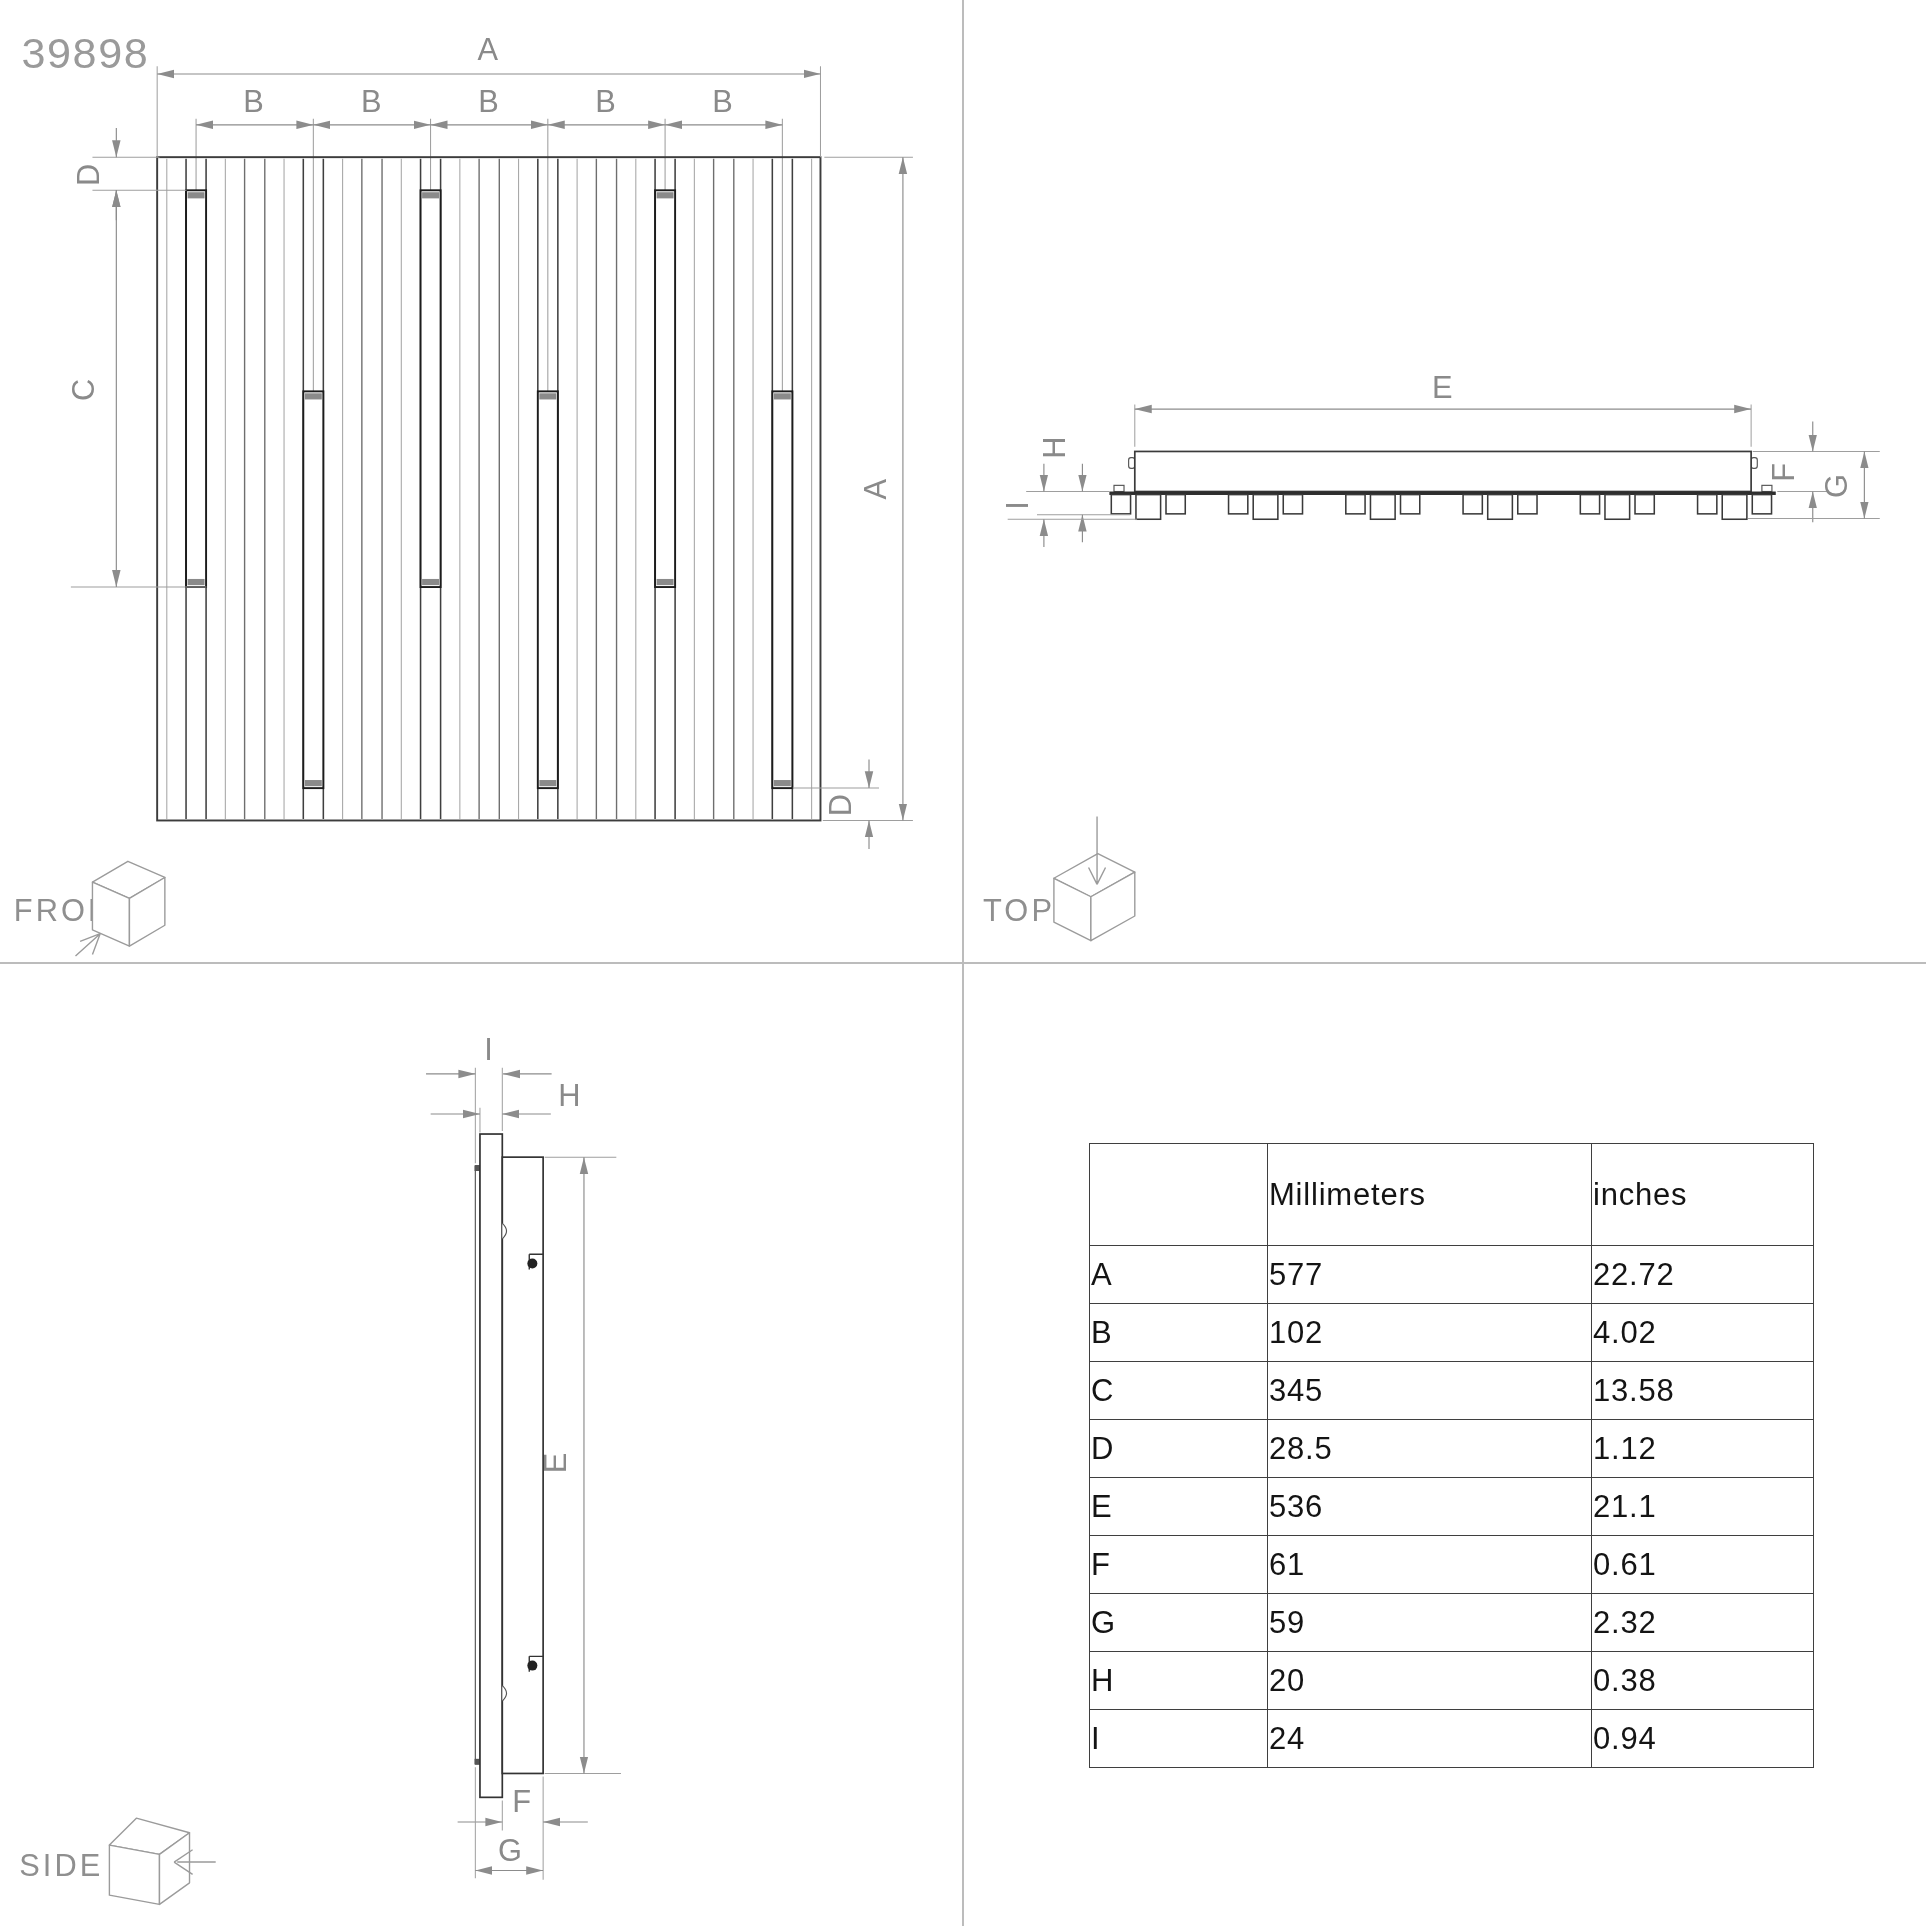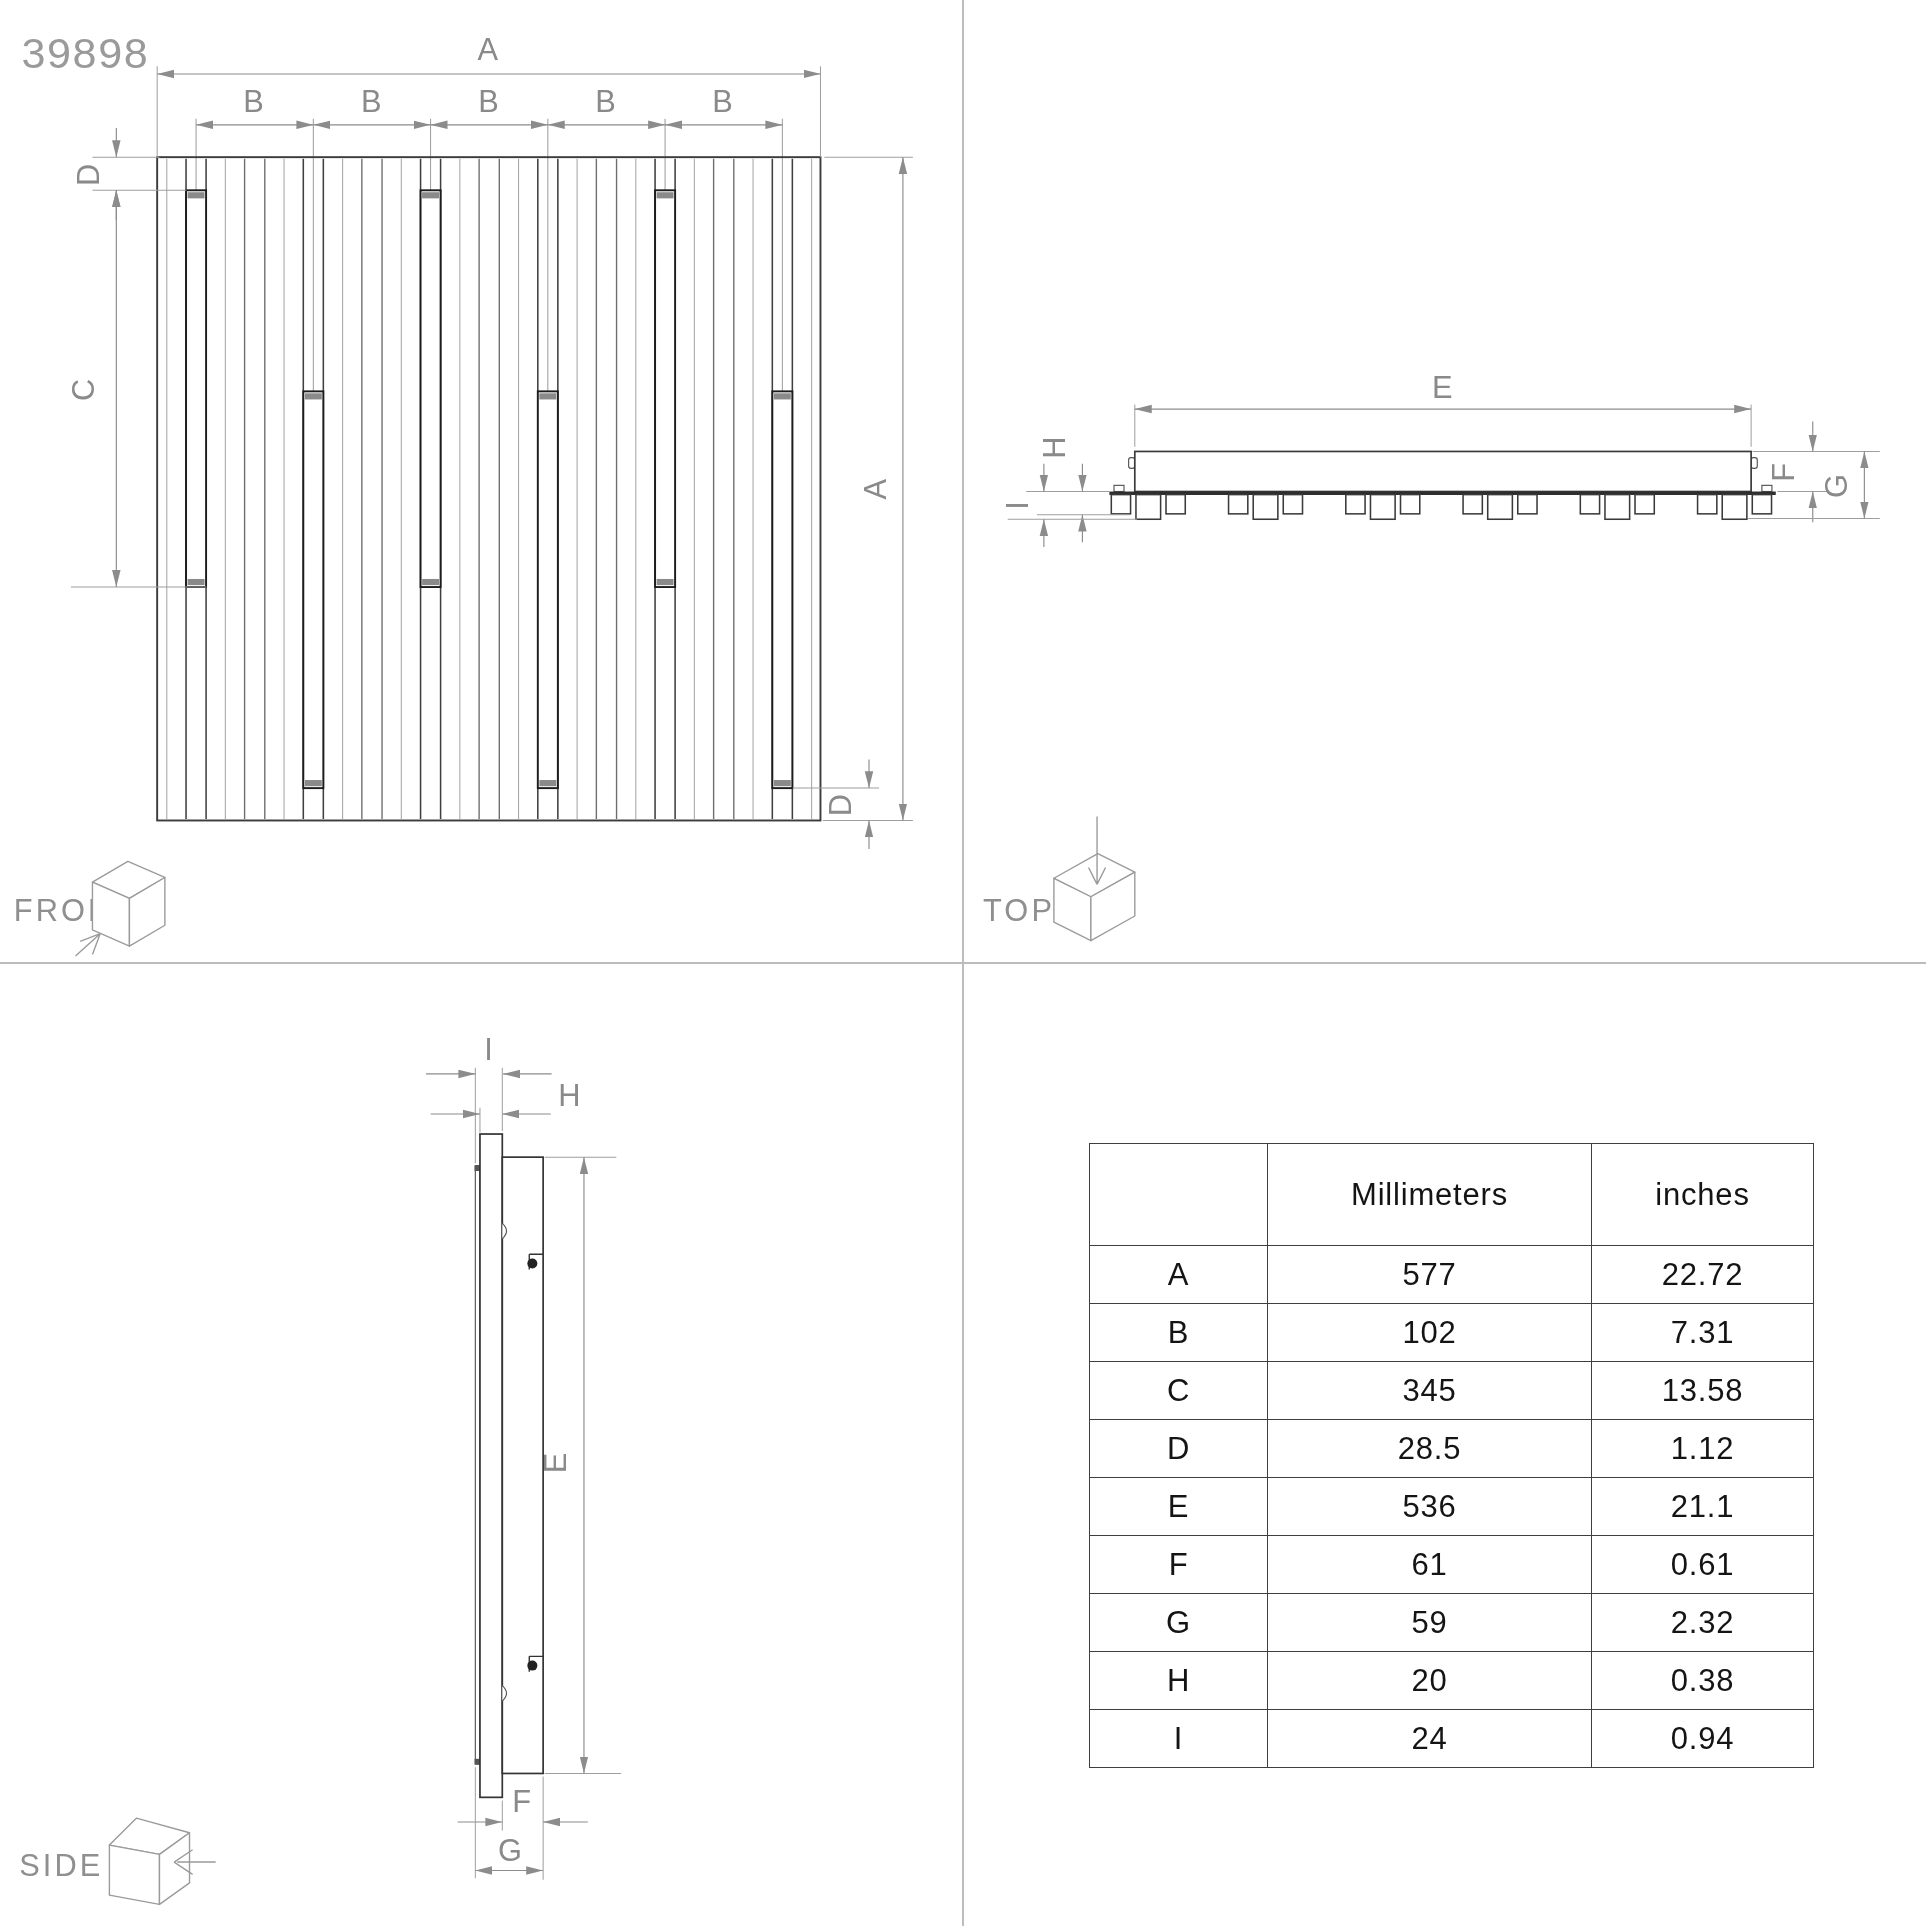--- a/index.html
+++ b/index.html
@@ -11,21 +11,21 @@
   svg text{font-family:"Liberation Sans",sans-serif;fill:#8a8a8a;font-weight:300;}
   .lbl{font-size:40px;letter-spacing:2px;}
   .vlabel{font-size:40px;letter-spacing:4px;fill:#8f8f8f;}
   .pn{font-size:56px;letter-spacing:2px;fill:#9a9a9a;}
   .dim{stroke:#8c8c8c;stroke-width:1.5;fill:none;}
   .ext{stroke:#9e9e9e;stroke-width:1.3;fill:none;}
   .cube{fill:#fff;stroke:#9b9b9b;stroke-width:1.8;stroke-linejoin:round;}
   .cubearrow{stroke:#9b9b9b;stroke-width:1.8;fill:none;}
   table.dims{position:absolute;left:1089px;top:1143px;width:724px;border-collapse:collapse;
              table-layout:fixed;background:#fff;}
-  table.dims td{border:1.5px solid #3f3f3f;text-align:center;vertical-align:middle;
+  table.dims td{border:1.5px solid #3f3f3f;vertical-align:middle;
                 font-size:31px;font-weight:300;color:#141414;letter-spacing:0.8px;}
   td.hd{height:99px;font-size:32px;}
   td.rw{height:55px;}
 </style>
 </head>
 <body>
 
 <div class="canvas">
 
   <div class="vdiv"></div>
@@ -312,21 +312,21 @@
         <td class="hd">inches</td>
       </tr>
       <tr>
           <td class="rw">A</td>
           <td class="rw">577</td>
           <td class="rw">22.72</td>
         </tr>
       <tr>
           <td class="rw">B</td>
           <td class="rw">102</td>
-          <td class="rw">7.31</td>
+          <td class="rw">4.02</td>
         </tr>
       <tr>
           <td class="rw">C</td>
           <td class="rw">345</td>
           <td class="rw">13.58</td>
         </tr>
       <tr>
           <td class="rw">D</td>
           <td class="rw">28.5</td>
           <td class="rw">1.12</td>

